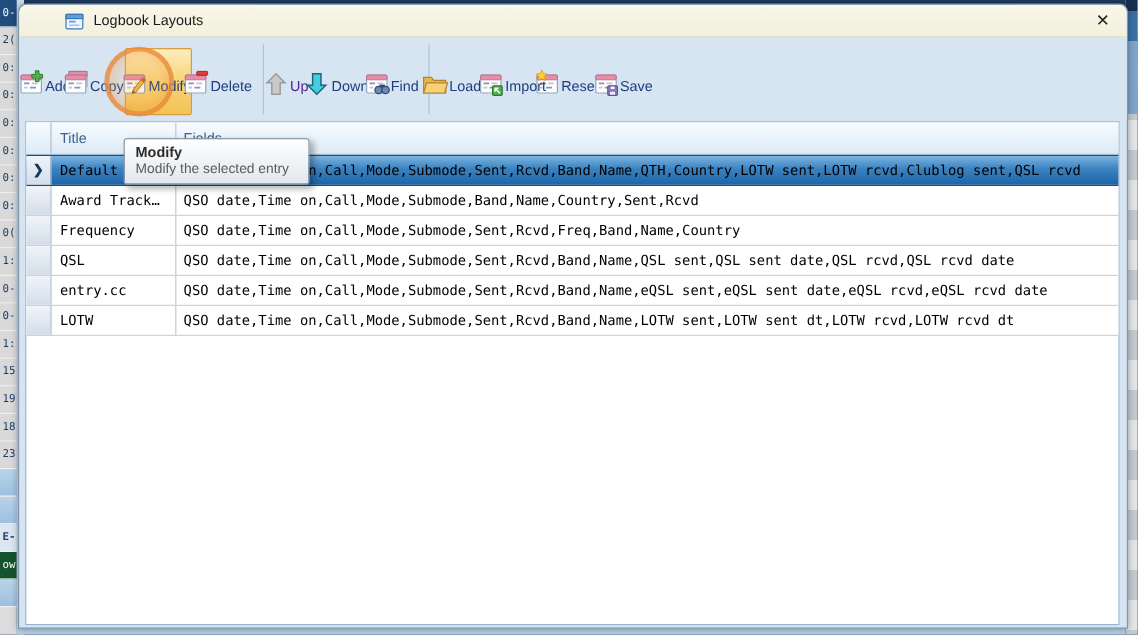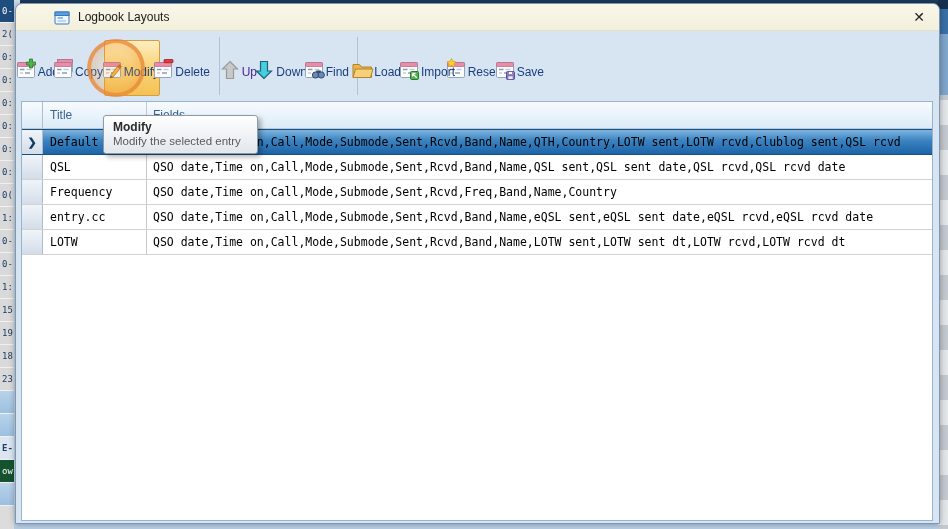--- a/index.html
+++ b/index.html
@@ -336,31 +336,36 @@
     </div>
 
     <div class="grid-row selected">
       <div class="cell-sel">
         <span class="sel-arrow">❯</span>
       </div>
       <div class="cell-title">Default</div>
       <div class="cell-fields">QSO date,Time on,Call,Mode,Submode,Sent,Rcvd,Band,Name,QTH,Country,LOTW sent,LOTW rcvd,Clublog sent,QSL rcvd</div>
     </div>
 
+    <div class="grid-row">
+      <div class="cell-sel"></div>
+      <div class="cell-title">Award Track…</div>
+      <div class="cell-fields">QSO date,Time on,Call,Mode,Submode,Band,Name,Country,Sent,Rcvd</div>
+    </div>
+
+    <div class="grid-row">
+      <div class="cell-sel"></div>
+      <div class="cell-title">Frequency</div>
+      <div class="cell-fields">QSO date,Time on,Call,Mode,Submode,Sent,Rcvd,Freq,Band,Name,Country</div>
+    </div>
 
     <div class="grid-row">
       <div class="cell-sel"></div>
       <div class="cell-title">QSL</div>
       <div class="cell-fields">QSO date,Time on,Call,Mode,Submode,Sent,Rcvd,Band,Name,QSL sent,QSL sent date,QSL rcvd,QSL rcvd date</div>
-    </div>
-
-    <div class="grid-row">
-      <div class="cell-sel"></div>
-      <div class="cell-title">Frequency</div>
-      <div class="cell-fields">QSO date,Time on,Call,Mode,Submode,Sent,Rcvd,Freq,Band,Name,Country</div>
     </div>
 
     <div class="grid-row">
       <div class="cell-sel"></div>
       <div class="cell-title">entry.cc</div>
       <div class="cell-fields">QSO date,Time on,Call,Mode,Submode,Sent,Rcvd,Band,Name,eQSL sent,eQSL sent date,eQSL rcvd,eQSL rcvd date</div>
     </div>
 
     <div class="grid-row">
       <div class="cell-sel"></div>

